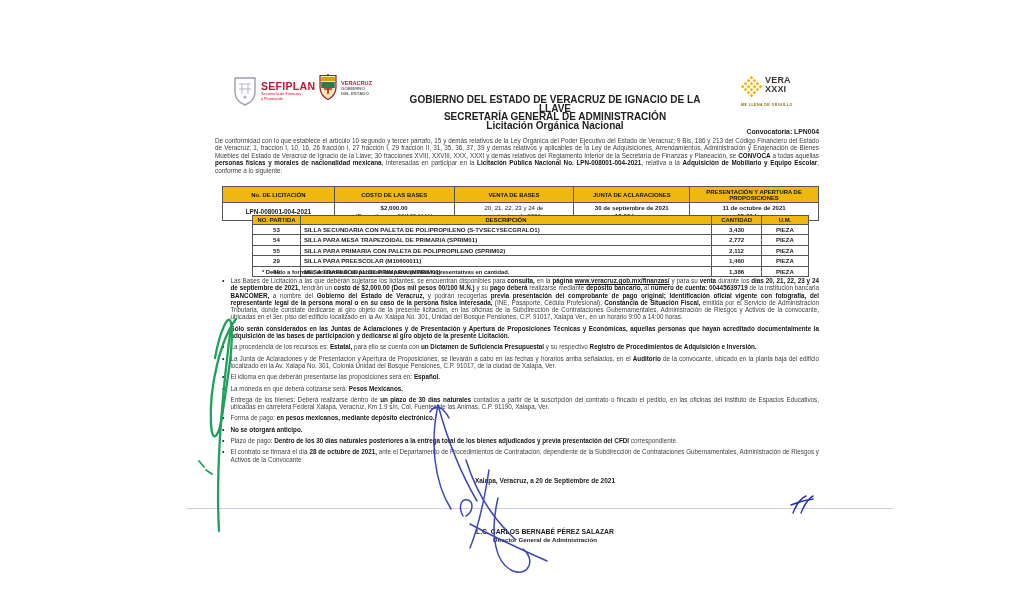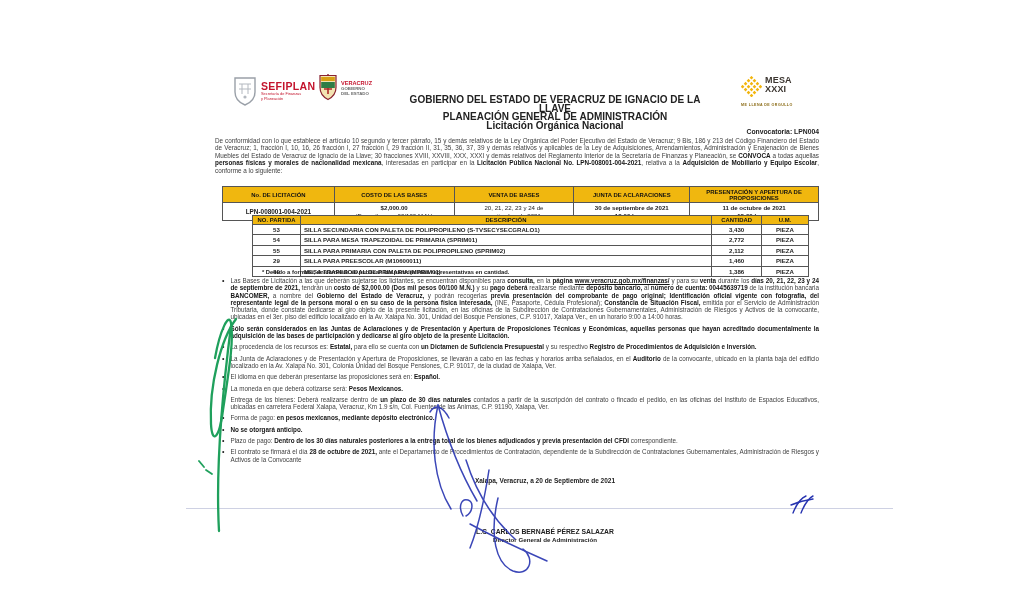--- a/index.html
+++ b/index.html
@@ -85,21 +85,21 @@
     </svg>
     <div class="gob-text">
       <div class="l1">VERACRUZ</div>
       <div class="l2">GOBIERNO</div>
       <div class="l2">DEL ESTADO</div>
     </div>
   </div>
 
   <div class="abs title-block">
     <div>GOBIERNO DEL ESTADO DE VERACRUZ DE IGNACIO DE LA LLAVE</div>
-    <div>PLANEACIÓN GENERAL DE ADMINISTRACIÓN</div>
+    <div>SECRETARÍA GENERAL DE ADMINISTRACIÓN</div>
     <div>Licitación Orgánica Nacional</div>
   </div>
 
   <div class="abs brand">
     <svg width="21" height="21" viewBox="0 0 21 21">
       <g transform="rotate(45 10.5 10.5)" fill="#F2B50D">
         <rect x="3" y="3" width="2.6" height="2.6"></rect>
           <rect x="7.2" y="3" width="2.6" height="2.6"></rect>
           <rect x="11.4" y="3" width="2.6" height="2.6"></rect>
           <rect x="15.6" y="3" width="2.6" height="2.6"></rect>
@@ -111,21 +111,21 @@
           <rect x="7.2" y="11.4" width="2.6" height="2.6"></rect>
           <rect x="11.4" y="11.4" width="2.6" height="2.6"></rect>
           <rect x="15.6" y="11.4" width="2.6" height="2.6"></rect>
         <rect x="3" y="15.6" width="2.6" height="2.6"></rect>
           <rect x="7.2" y="15.6" width="2.6" height="2.6"></rect>
           <rect x="11.4" y="15.6" width="2.6" height="2.6"></rect>
           <rect x="15.6" y="15.6" width="2.6" height="2.6"></rect>
       </g>
     </svg>
     <div class="brand-text">
-      <div>MESA</div>
+      <div>VERA</div>
       <div>XXXI</div>
     </div>
     <div class="brand-tag">ME LLENA DE ORGULLO</div>
   </div>
 
   <div class="abs convocatoria">Convocatoria: LPN004</div>
 
   <div class="abs intro"><span>De conformidad con lo que establece el artículo 10 segundo y tercer párrafo, 15 y demás relativos de la Ley Orgánica del Poder Ejecutivo del Estado de Veracruz; 9 Bis, 186 y 213 del Código Financiero del Estado de Veracruz; 1, fracción I, 10, 16, 26 fracción I, 27 fracción I, 29 fracción II, 31, 35, 36, 37, 39 y demás relativos y aplicables de la Ley de Adquisiciones, Arrendamientos, Administración y Enajenación de Bienes Muebles del Estado de Veracruz de Ignacio de la Llave; 30 fracciones XVIII, XXVIII, XXX, XXXI y demás relativos del Reglamento Interior de la Secretaría de Finanzas y Planeación, se </span><span class="b">CONVOCA</span><span> a todas aquellas </span><span class="b">personas físicas y morales de nacionalidad mexicana</span><span>, interesadas en participar en la </span><span class="b">Licitación Pública Nacional No. LPN-008001-004-2021</span><span>, relativa a la </span><span class="b">Adquisición de Mobiliario y Equipo Escolar</span><span>, conforme a lo siguiente:</span></div>
 
   <table class="abs t1">

